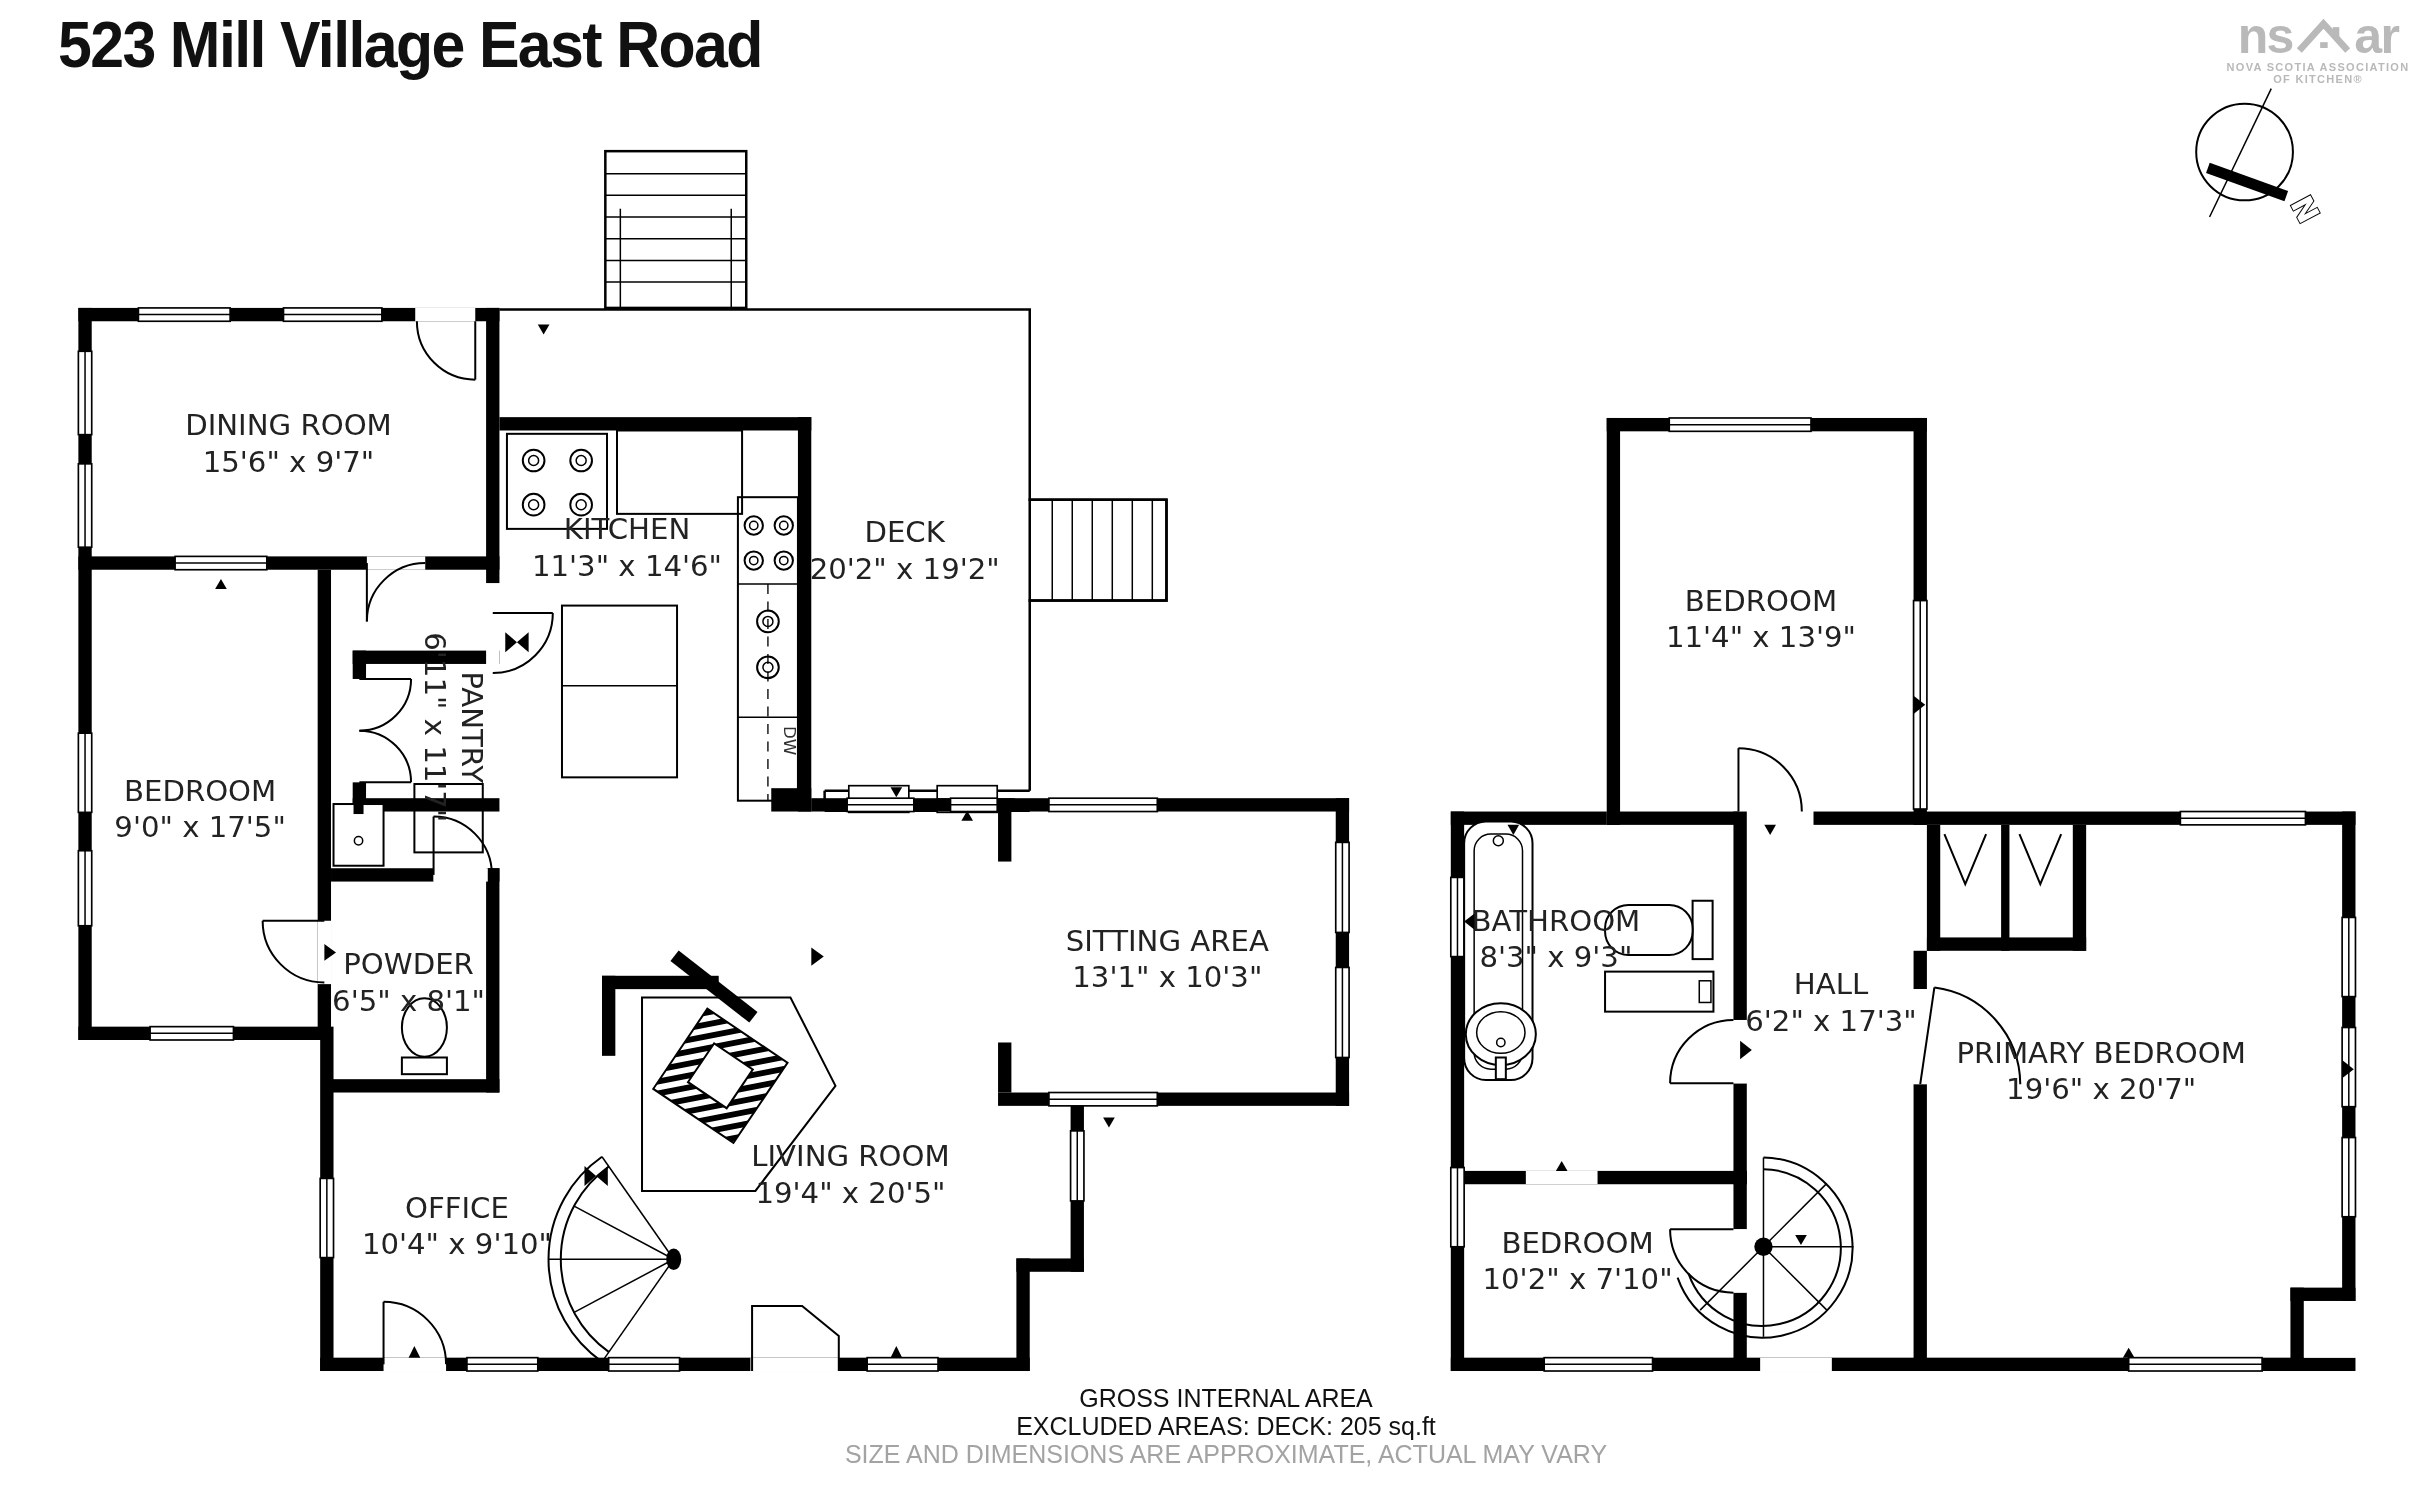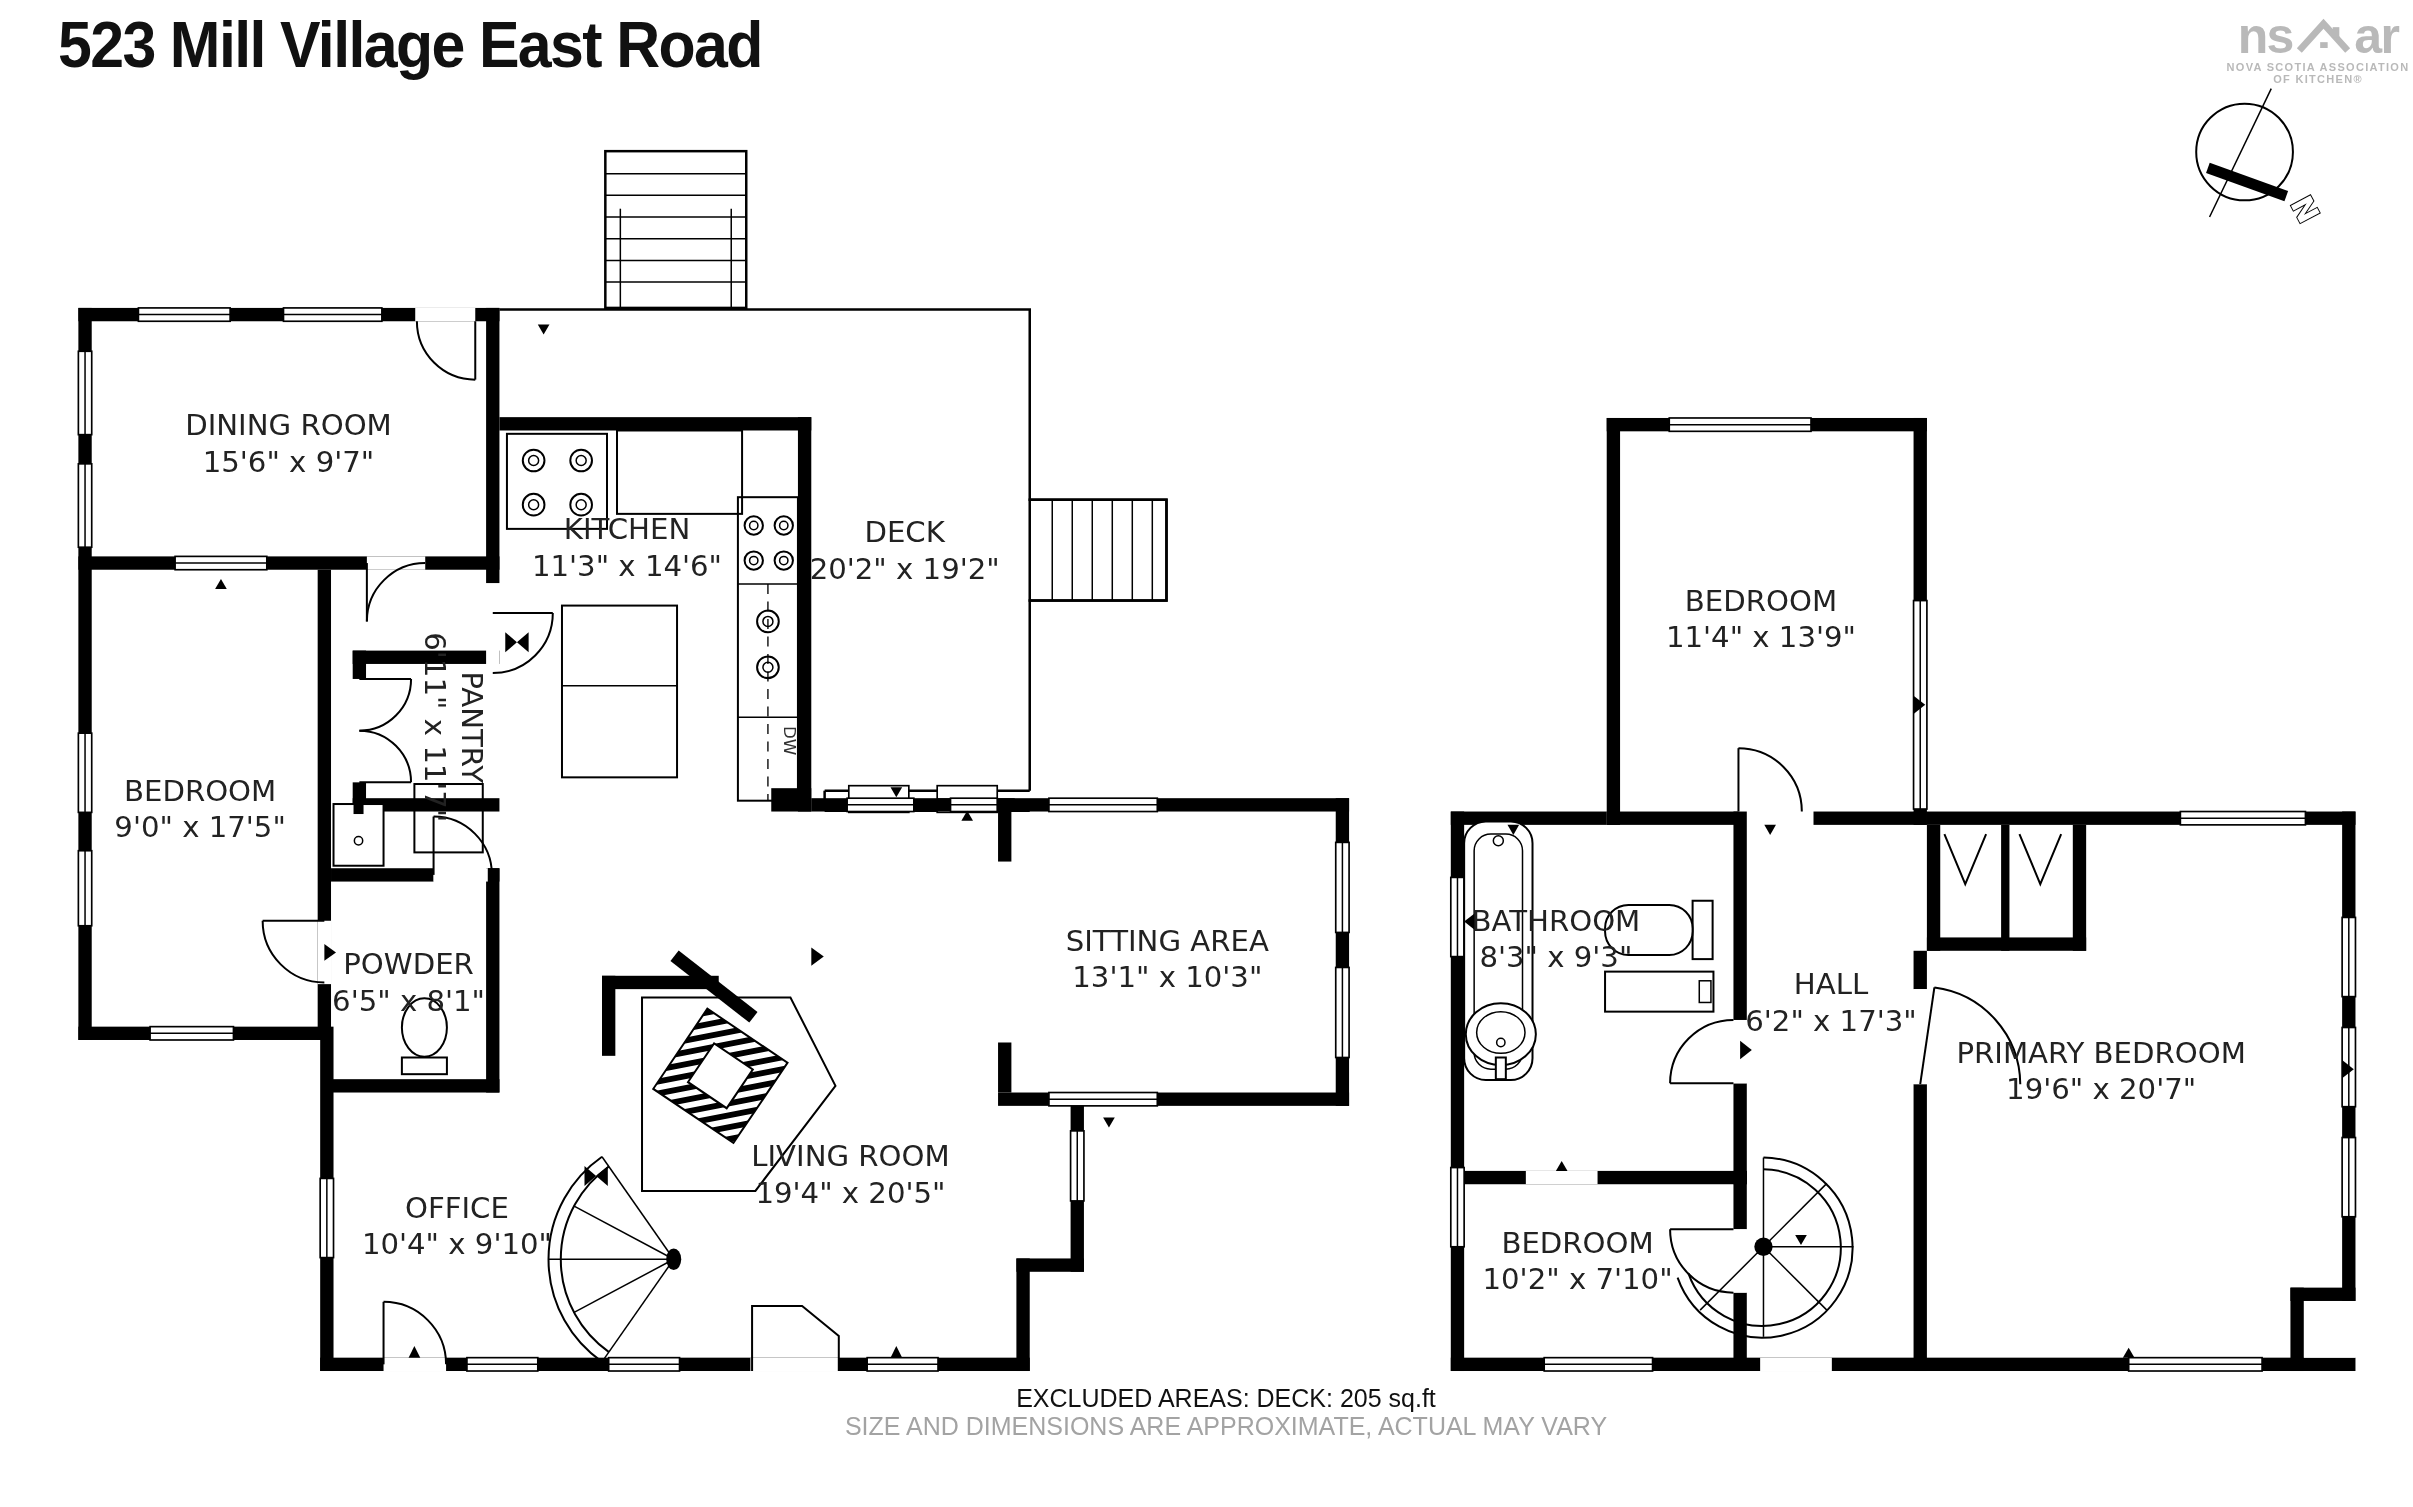--- a/index.html
+++ b/index.html
@@ -519,18 +519,19 @@
 
     <g>
       <circle class="t2" cx="2692" cy="182" r="58"></circle>
       <line class="t1" x1="2724" y1="106" x2="2650" y2="260"></line>
       <line x1="2648" y1="201" x2="2742" y2="235" stroke="#000" stroke-width="13"></line>
       <text class="north" x="2762" y="262" transform="rotate(62 2762 252)">N</text>
     </g>
   </svg>
 
   <div class="footer">
+    <div>GROSS INTERNAL AREA</div>
     <div>EXCLUDED AREAS: DECK: 205 sq.ft</div>
     <div class="dim">SIZE AND DIMENSIONS ARE APPROXIMATE, ACTUAL MAY VARY</div>
   </div>
 
 </div>
 
 
 </body></html>

